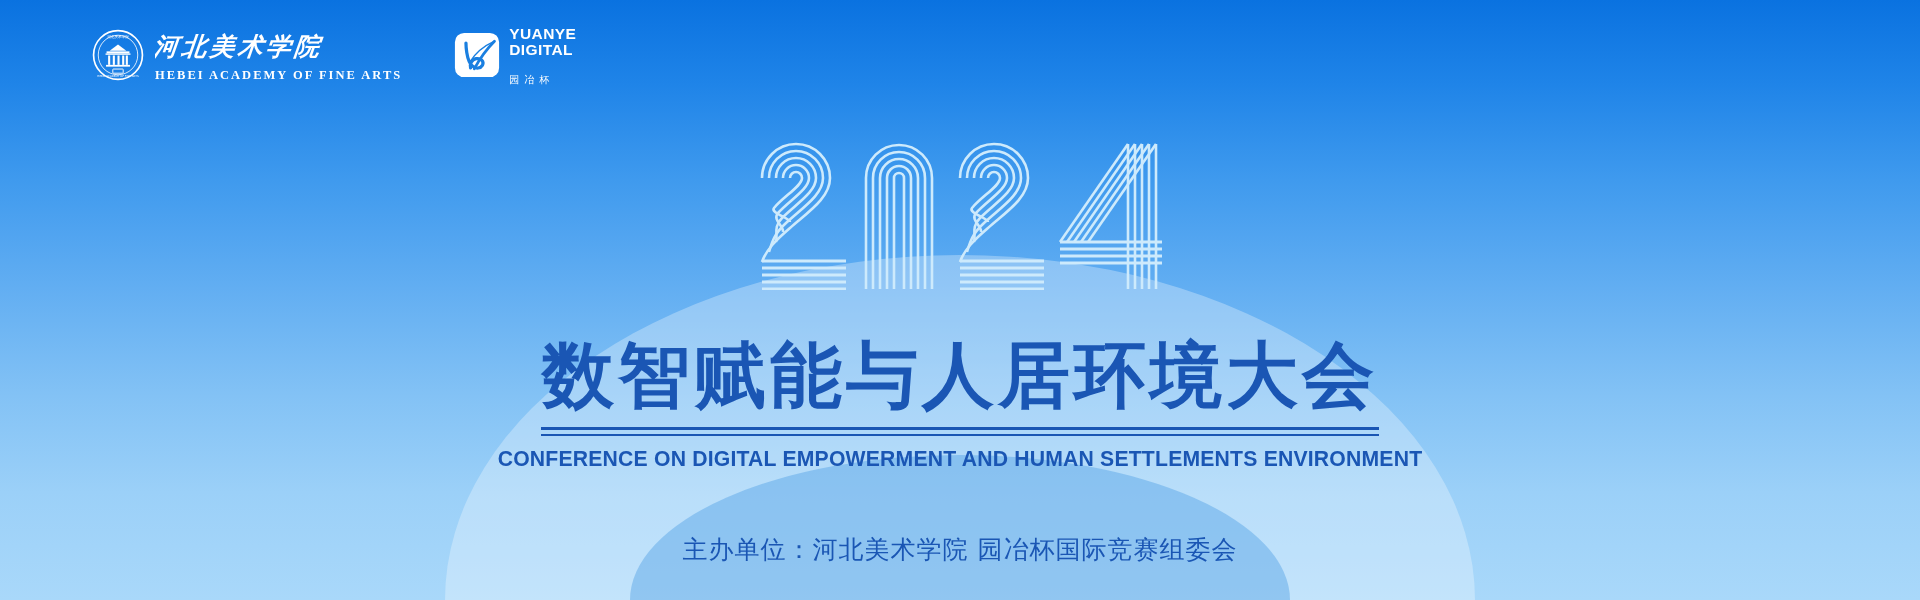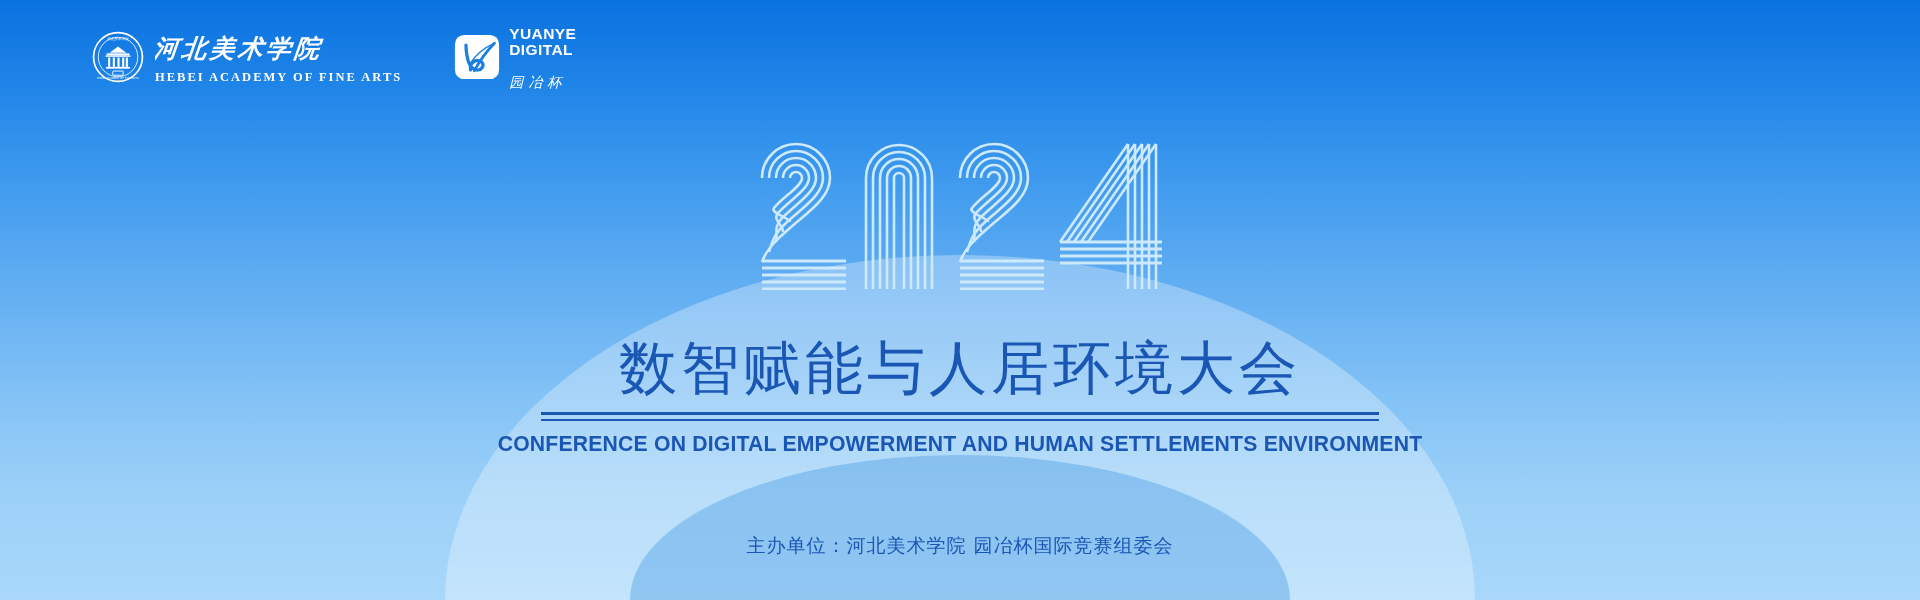--- a/index.html
+++ b/index.html
@@ -103,25 +103,24 @@
     line-height: 1.02;
   }
   .yy-line1, .yy-line2 {
     color: #ffffff;
     font-weight: bold;
     font-size: 15.5px;
     letter-spacing: 0.4px;
   }
   .yy-cn {
     color: #ffffff;
-    font-size: 14px;
+    font-size: 10px;
     letter-spacing: 5px;
     margin-top: 17px;
     white-space: nowrap;
-    font-style: italic;
   }
 
   
   .year-wrap {
     position: absolute;
     top: 130px;
     left: 50%;
     transform: translateX(-50%);
     width: 420px;
     height: 160px;
@@ -130,22 +129,22 @@
   
   .title-block {
     position: absolute;
     top: 338px;
     left: 0;
     right: 0;
     text-align: center;
   }
   .title-cn {
     color: #1a56b4;
-    font-size: 58px;
-    font-weight: normal;
+    font-size: 72px;
+    font-weight: bold;
     letter-spacing: 4px;
     line-height: 1.05;
     white-space: nowrap;
     font-family: "DejaVu Sans", "Liberation Sans", sans-serif;
   }
   .rule-wrap {
     width: 838px;
     margin: 13px auto 0 auto;
   }
   .rule-a {
@@ -168,21 +167,21 @@
   }
 
   
   .organizer {
     position: absolute;
     top: 533px;
     left: 0;
     right: 0;
     text-align: center;
     color: #1a56b4;
-    font-size: 19px;
+    font-size: 25px;
     letter-spacing: 1px;
     white-space: nowrap;
     font-family: "DejaVu Sans", "Liberation Sans", sans-serif;
   }
 </style>
 </head>
 <body>
 
 <div id="banner">
 

